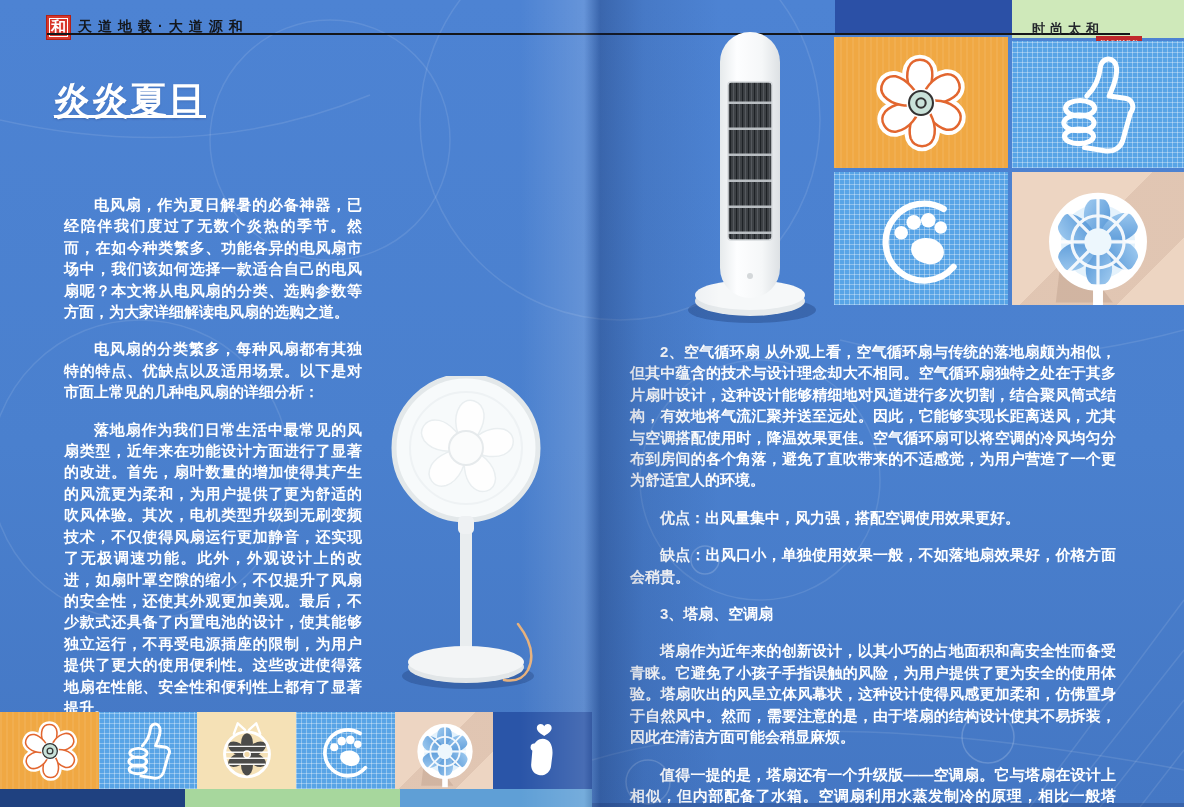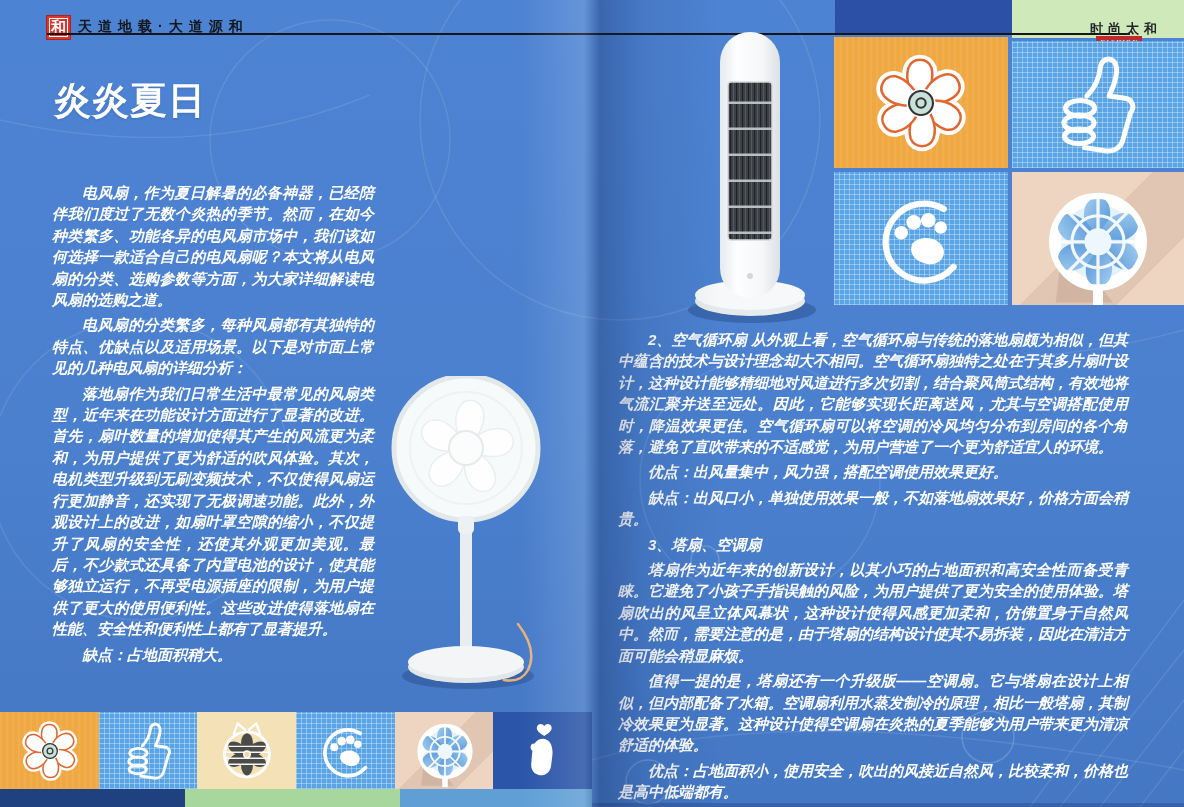--- a/index.html
+++ b/index.html
@@ -8,31 +8,31 @@
          font-family:"Liberation Sans",sans-serif;}
   .abs{position:absolute;}
   
   .seal{left:46px;top:15px;width:23px;height:23px;background:#d8372b;border:1px solid #b22016;
         box-shadow:inset 0 0 0 2px #d8372b, inset 0 0 0 3px #ffffff;
         color:#fff;font-size:15px;font-weight:700;display:flex;align-items:center;justify-content:center;}
   .tagline{left:78px;top:18px;font-size:14px;font-weight:700;color:#14171c;letter-spacing:6px;white-space:nowrap;}
   .rule{left:47px;top:33px;width:1083px;height:2px;background:#14161a;}
   .navy-block{left:835px;top:0;width:177px;height:33px;background:#2b50a6;}
   .green-strip{left:1012px;top:0;width:172px;height:38px;background:#cfe9ba;}
-  .right-title{left:1032px;top:20px;width:130px;text-align:right;font-size:13px;font-weight:700;
+  .right-title{left:1032px;top:20px;width:130px;font-size:13px;font-weight:700;
                color:#23262b;letter-spacing:5px;white-space:nowrap;}
   .fashion-badge{left:1096px;top:36px;width:46px;height:11px;background:#c0282b;color:#f2dfde;
                  font-family:"Liberation Serif",serif;font-style:italic;font-size:7px;font-weight:700;
                  display:flex;align-items:center;justify-content:center;letter-spacing:1px;}
   
   .title{left:54px;top:78px;margin:0;color:#fff;font-size:37px;line-height:45px;font-weight:800;
-         letter-spacing:1px;text-shadow:0 1px 2px rgba(30,60,120,.25);}
+         letter-spacing:1px;text-shadow:0 1px 2px rgba(30,60,120,.25);text-decoration:underline;}
   .title span{display:block;}
   .body-text{color:#fff;font-size:15px;line-height:21.4px;font-weight:600;text-align:justify;}
-  .body-text p{margin:4px;text-indent:2em;font-style:italic;}
+  .body-text p{margin:16px;text-indent:2em;}
   .body-left{left:48px;top:178px;width:330px;}
   .body-right{left:614px;top:325px;width:518px;}
   
   .tile{display:flex;align-items:center;justify-content:center;overflow:hidden;}
   .tile-orange{background:#f0a843;
      background-image:repeating-linear-gradient(90deg,rgba(255,255,255,.07) 0 2px,transparent 2px 6px);}
   .tile-grid{background-color:#58a4e6;
      background-image:repeating-linear-gradient(90deg,rgba(255,255,255,.33) 0 1px,transparent 1px 5px),
                       repeating-linear-gradient(0deg,rgba(255,255,255,.33) 0 1px,transparent 1px 5px);}
   .tile-cream{background:#f5e1b6;}

